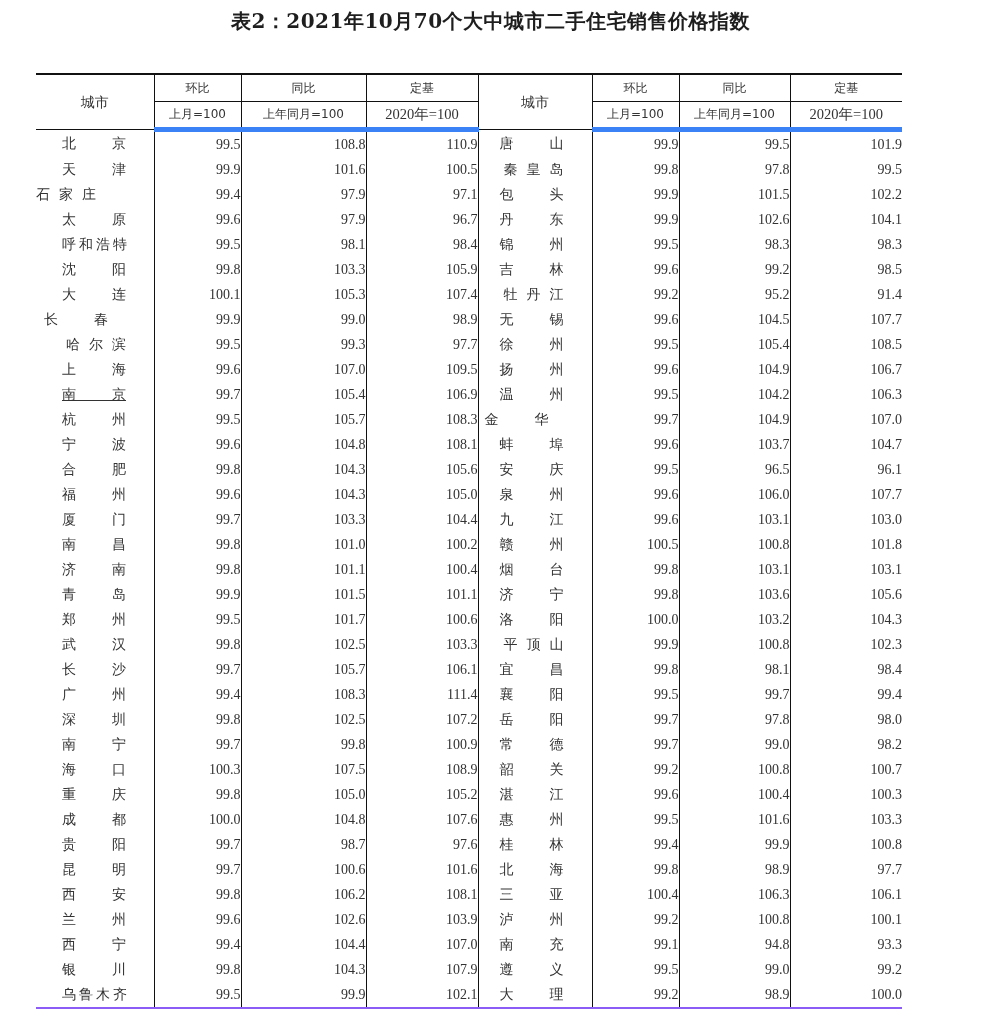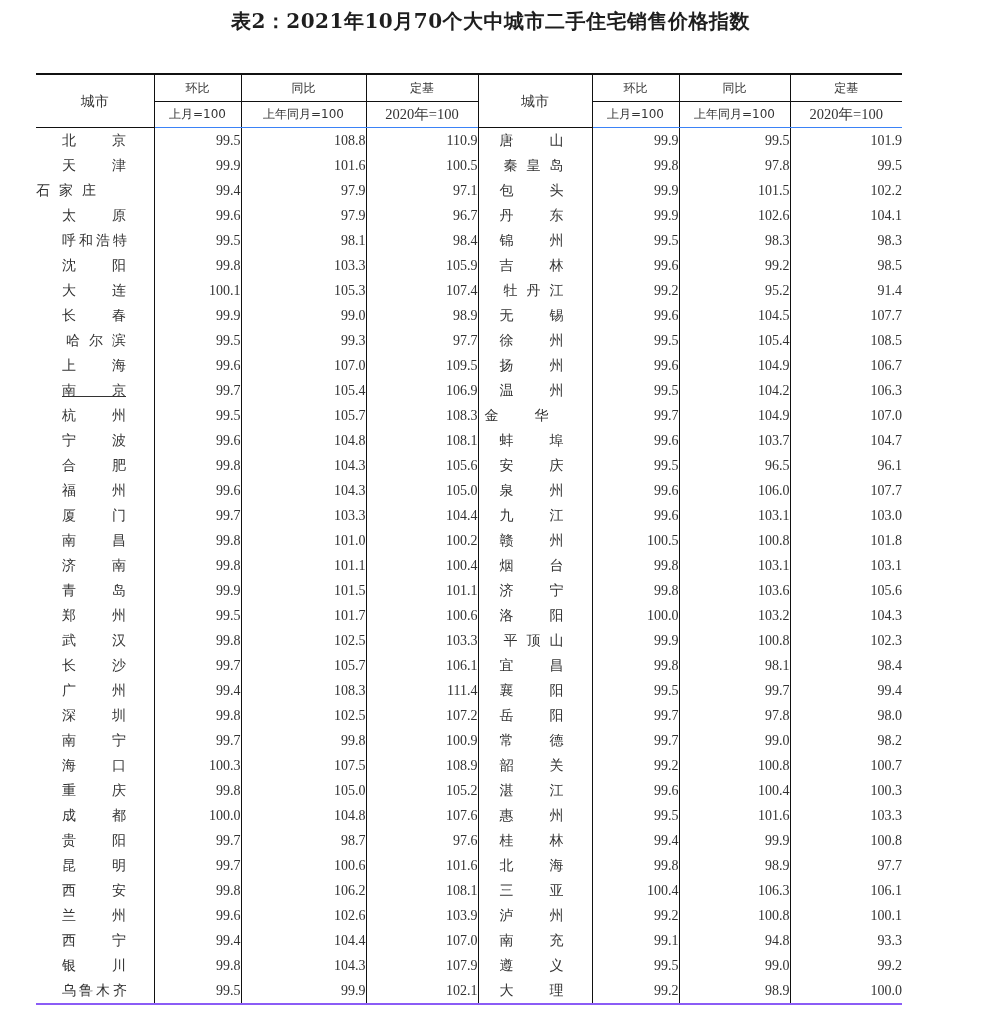--- a/index.html
+++ b/index.html
@@ -5,21 +5,21 @@
   html, body { margin: 0; padding: 0; background: #ffffff; }
   body { width: 981px; height: 1025px; position: relative; overflow: hidden;
          font-family: "DejaVu Serif", "Liberation Serif", serif; color: #2a2a2a; }
   .title { position: absolute; top: 8px; left: 0; width: 981px; text-align: center;
            font-size: 20px; font-weight: bold; color: #1e1e1e; letter-spacing: 0.5px; }
   table.idx { position: absolute; top: 73px; left: 36px; border-collapse: collapse;
               table-layout: fixed; width: 866px; }
   table.idx th, table.idx td { padding: 0; height: 25px; line-height: 25px; font-size: 14px;
               font-weight: normal; color: #333; white-space: nowrap; overflow: hidden; }
   table.idx thead tr.h1 th { border-top: 2px solid #111; height: 26px; line-height: 26px; }
-  table.idx thead tr.h2 th { height: 25px; line-height: 25px; border-top: 1px solid #111; border-bottom: 1px solid #3b82f6; }
+  table.idx thead tr.h2 th { height: 25px; line-height: 25px; border-top: 1px solid #111; border-bottom: 5px solid #3b82f6; }
   table.idx th.city-h { border-bottom: 1px solid #111; font-family: "DejaVu Sans", sans-serif; font-size: 14px; }
   table.idx th.grp { font-family: "DejaVu Sans", sans-serif; font-size: 12px; }
   table.idx th.base { font-family: "Liberation Serif", serif; font-size: 14.5px; }
   .bl { border-left: 1px solid #111; }
   td.city { text-align: left; padding-left: 0; font-family: "DejaVu Sans", sans-serif; font-size: 15px; color: #333; }
   td.city span.nm { display: inline-block; text-align: justify; text-align-last: justify; }
   td.num { text-align: right; padding-right: 4px; font-family: "Liberation Serif", serif; font-size: 15px; color: #3a3a3a; }
   tbody tr:last-child td { border-bottom: 2px solid #8b5cf6; }
   col.c-city { width: 118px; }
   col.c-hb { width: 87px; }
@@ -131,21 +131,21 @@
         <td class="city"><span class="nm" style="width: 64px; margin-left: 26px; letter-spacing: 0px;">大连</span></td>
         <td class="num bl">100.1</td>
         <td class="num bl">105.3</td>
         <td class="num bl">107.4</td>
         <td class="city bl"><span class="nm" style="width: 60px; margin-left: 25px;">牡丹江</span></td>
         <td class="num bl">99.2</td>
         <td class="num bl">95.2</td>
         <td class="num bl">91.4</td>
       </tr>
       <tr>
-        <td class="city"><span class="nm" style="width: 64px; margin-left: 26px; letter-spacing: 0px;">长春</span></td>
+        <td class="city"><span class="nm" style="width: 64px; margin-left: 8px; letter-spacing: 0px;">长春</span></td>
         <td class="num bl">99.9</td>
         <td class="num bl">99.0</td>
         <td class="num bl">98.9</td>
         <td class="city bl"><span class="nm" style="width: 64px; margin-left: 21px; letter-spacing: 0px;">无锡</span></td>
         <td class="num bl">99.6</td>
         <td class="num bl">104.5</td>
         <td class="num bl">107.7</td>
       </tr>
       <tr>
         <td class="city"><span class="nm" style="width: 60px; margin-left: 30px;">哈尔滨</span></td>

